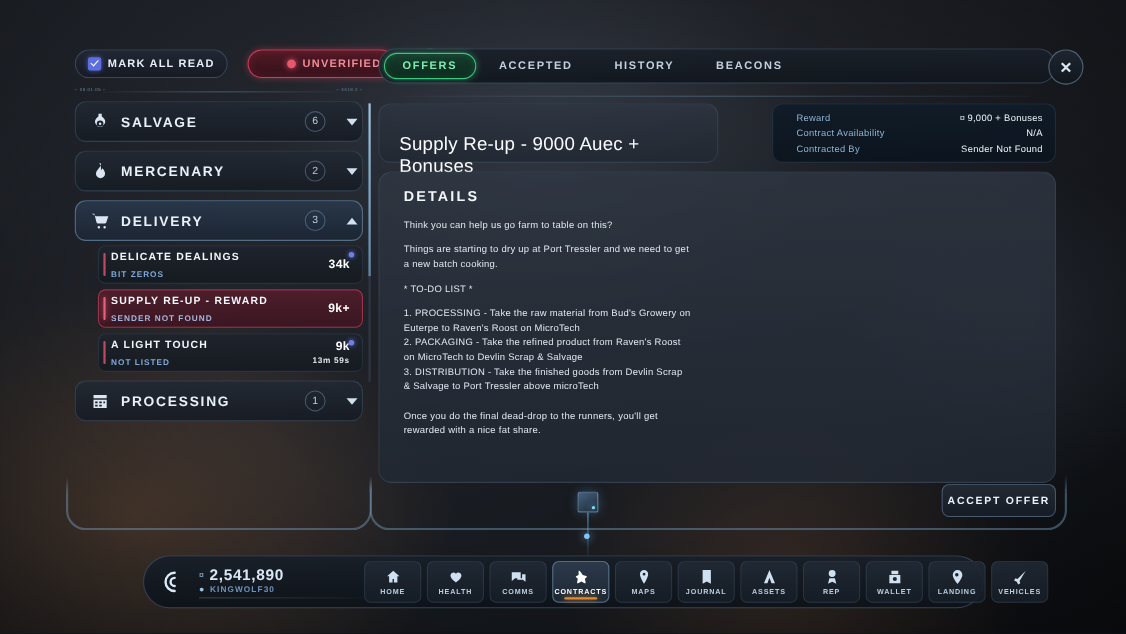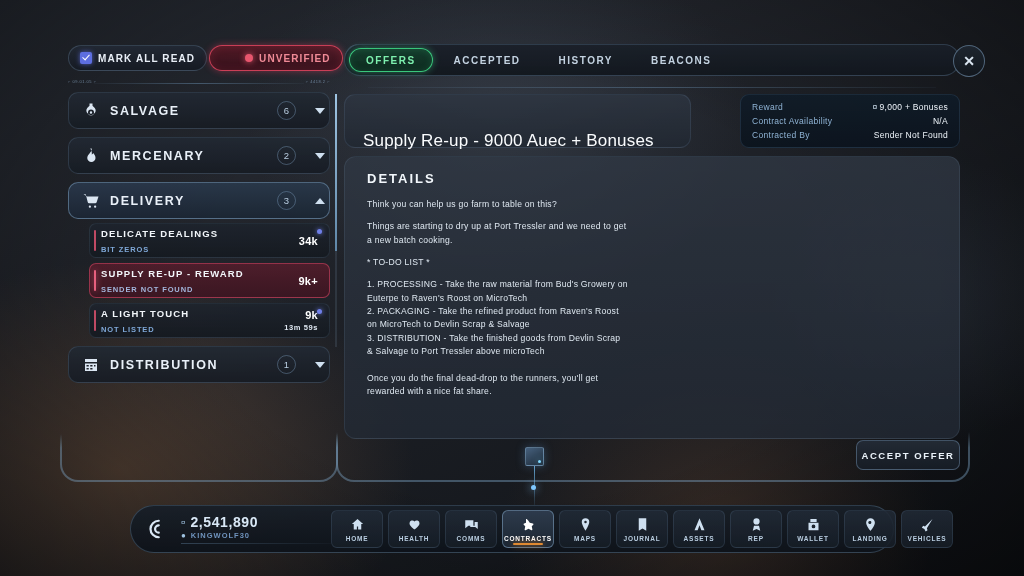--- a/index.html
+++ b/index.html
@@ -22,21 +22,21 @@
   }
   #bgvign {
     position:absolute; inset:0;
     background: radial-gradient(ellipse 780px 520px at 512px 288px, rgba(0,0,0,0) 40%, rgba(0,0,0,0.55) 100%);
     pointer-events:none;
   }
 
   
   #left { position:absolute; left:68px; top:44px; width:262px; }
 
-  #left-top { display:flex; align-items:center; gap:2px; height:28px; }
+  #left-top { display:flex; align-items:center; gap:18px; height:28px; }
 
   .pill {
     height:26px; border-radius:13px;
     display:flex; align-items:center; gap:6px;
     padding:0 11px;
     font-size:10px; font-weight:bold; letter-spacing:1.1px;
     color:#e8eef6;
     background:linear-gradient(180deg,rgba(34,41,52,0.95),rgba(22,27,35,0.95));
     border:1px solid rgba(120,150,180,0.30);
     white-space:nowrap;
@@ -206,21 +206,21 @@
   #headrow { display:flex; gap:8px; margin-top:2px; }
   #title-card {
     flex:1; height:54px; border-radius:11px;
     display:flex; align-items:center; padding:0 18px;
     background:linear-gradient(180deg,rgba(46,54,66,0.80),rgba(33,40,50,0.84));
     border:1px solid rgba(120,152,184,0.16);
   }
   #title-card h1{ font-size:17px; font-weight:normal; color:#fafcfe; letter-spacing:.2px;margin-top:40px; }
 
   #info-card {
-    width:220px; height:54px; border-radius:9px; padding:7px 11px 0 11px;
+    width:258px; height:54px; border-radius:9px; padding:7px 11px 0 21px;
     background:linear-gradient(180deg,rgba(16,28,40,0.92),rgba(12,20,30,0.94));
     border:1px solid rgba(90,130,170,0.20);
     margin-left:41px;
   }
   .irow{ display:flex; justify-content:space-between; align-items:baseline; margin-bottom:4px; }
   .ikey{ font-size:8.5px; color:#8fb3d4; letter-spacing:.3px; }
   .ival{ font-size:8.5px; font-weight:normal; color:#eef4fa; letter-spacing:.3px; }
   .cur{ color:#cfe0ef; margin-right:2px; }
 
   #details-card {
@@ -428,21 +428,21 @@
         </span>
       </div>
     </div>
 
     <div class="cat">
       <span class="ic">
         <svg viewBox="0 0 24 24" fill="currentColor">
             <path d="M4 4h16v4H4V4zm0 6h16v10H4V10zm2 2v2h3v-2H6zm5 0v2h3v-2h-3zm5 0v2h2v-2h-2zM6 16v2h3v-2H6zm5 0v2h3v-2h-3z"></path>
           </svg>
       </span>
-      <span class="nm">DISTRIBUTION</span>
+      <span class="nm">PROCESSING</span>
       <span class="ct">1</span>
       <span class="caret-dn"></span>
     </div>
   </div>
 </div>
 <div id="left-bracket"></div>
 
 <div id="main">
 
   <div id="tabbar">

